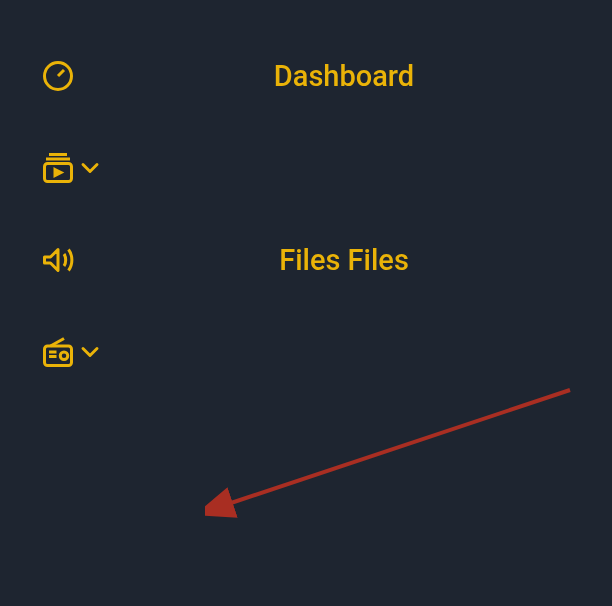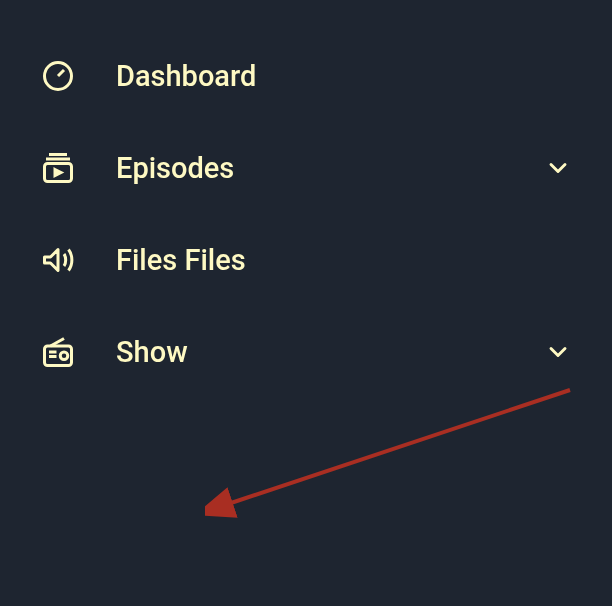--- a/index.html
+++ b/index.html
@@ -16,21 +16,22 @@
       overflow: hidden;
     }
     .sidebar {
       padding: 30px 0;
     }
     .sidebar-item {
       display: flex;
       align-items: center;
       padding: 28px 40px;
       cursor: pointer;
-      color: #fef9c3;
+      color: #eab308;
+      text-align: center;
     }
     .icon {
       width: 36px;
       height: 36px;
       flex-shrink: 0;
       display: flex;
       align-items: center;
       justify-content: center;
     }
     .icon svg {
@@ -90,21 +91,20 @@
 
   <div class="sidebar-item">
     <span class="icon">
       <svg viewBox="0 0 24 24" stroke-width="2">
         <line x1="6" y1="3" x2="18" y2="3"></line>
         <line x1="4" y1="6" x2="20" y2="6"></line>
         <rect x="3" y="9" width="18" height="12" rx="2"></rect>
         <path d="M10 13 L14 15 L10 17 Z" fill="currentColor"></path>
       </svg>
     </span>
-    <span class="label">Episodes</span>
     <span class="chevron">
       <svg viewBox="0 0 24 24" stroke-width="2.5" stroke-linecap="round" stroke-linejoin="round">
         <polyline points="6 9 12 15 18 9"></polyline>
       </svg>
     </span>
   </div>
 
   <div class="sidebar-item">
     <span class="icon">
       <svg viewBox="0 0 24 24" stroke-width="2">
@@ -119,21 +119,20 @@
   <div class="sidebar-item">
     <span class="icon">
       <svg viewBox="0 0 24 24" stroke-width="2">
         <rect x="3" y="8" width="18" height="13" rx="2"></rect>
         <line x1="7" y1="8" x2="16" y2="3"></line>
         <circle cx="16" cy="14.5" r="2.5"></circle>
         <line x1="6" y1="12" x2="11" y2="12"></line>
         <line x1="6" y1="15" x2="11" y2="15"></line>
       </svg>
     </span>
-    <span class="label">Show</span>
     <span class="chevron">
       <svg viewBox="0 0 24 24" stroke-width="2.5" stroke-linecap="round" stroke-linejoin="round">
         <polyline points="6 9 12 15 18 9"></polyline>
       </svg>
     </span>
   </div>
 
 </div>
 
 <div class="annotation-arrow">

